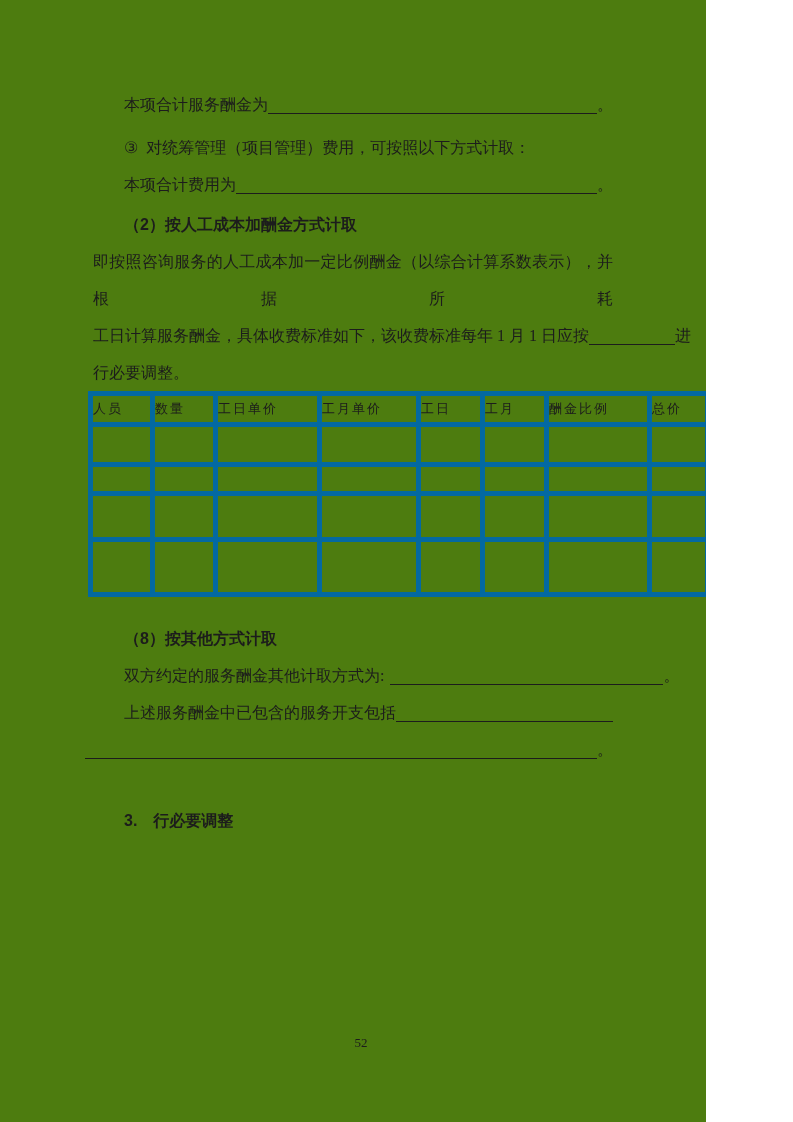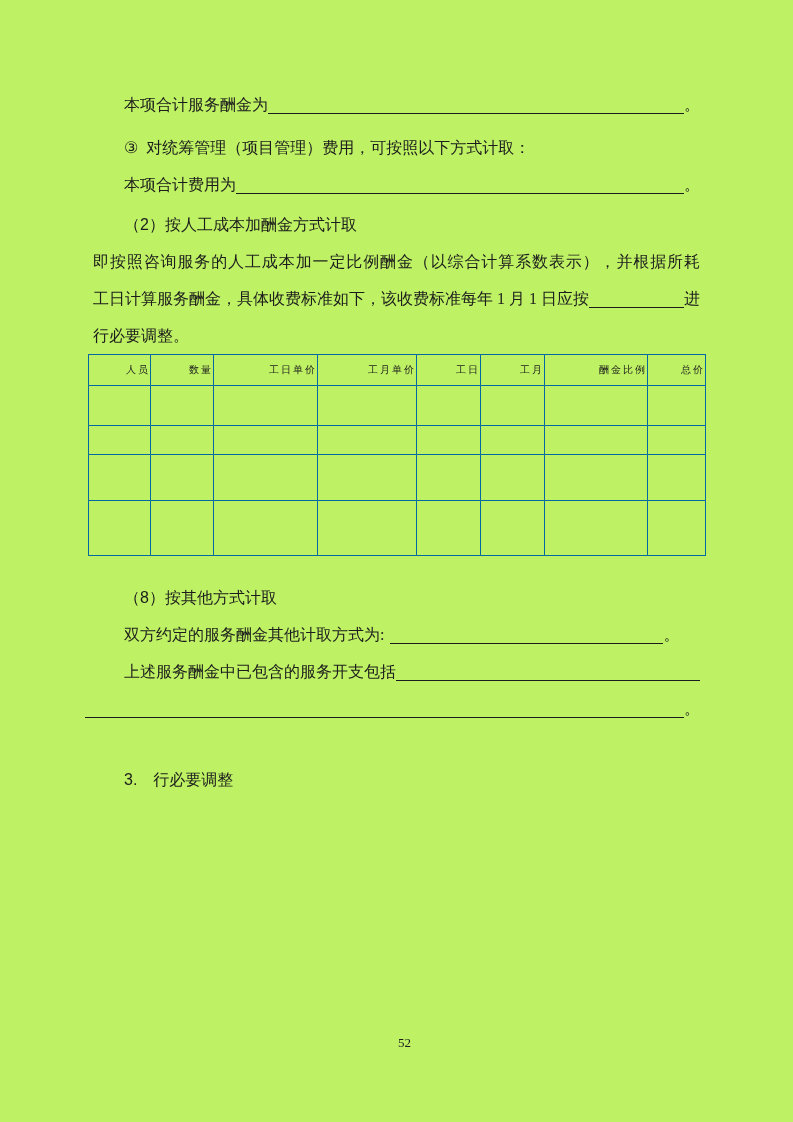--- a/index.html
+++ b/index.html
@@ -1,21 +1,21 @@
 <!DOCTYPE html>
 <html><head>
 <meta charset="utf-8">
 <style>
   html, body { margin: 0; padding: 0; background: #ffffff; }
   .page {
     position: relative;
-    width: 793px;
+    width: 706px;
     height: 1122px;
     box-sizing: border-box;
-    background: #bef264;
+    background: #4d7c0f;
     color: #1c1c1c;
     font-family: "Liberation Serif", "DejaVu Serif", serif;
     font-size: 16px;
     line-height: 37px;
     padding: 86px 93px 0 93px;
     overflow: hidden;
   }
   .line { display: block; }
   .indent { padding-left: 31px; }
   .fill-row { display: flex; align-items: flex-start; }
@@ -25,45 +25,45 @@
     height: 27px;
     border-bottom: 1.4px solid #1c1c1c;
   }
   .grow { flex: 1 1 auto; }
   .w170 { width: 170px; flex: 0 0 auto; }
   .w185 { width: 185px; flex: 0 0 auto; }
   .w273 { width: 273px; flex: 0 0 auto; }
   .blank-mid { min-width: 86px; flex: 1 1 auto; }
   .heading {
     font-family: "Liberation Sans", "DejaVu Sans", sans-serif;
-    font-weight: 400;
+    font-weight: 700;
     padding-left: 31px;
   }
   .heading .hnum { margin-right: 6px; }
   .heading.wide-gap .hnum { margin-right: 16px; }
   .jline { text-align: justify; text-align-last: justify; }
   .mt6  { margin-top: 6px; }
   .mt3  { margin-top: 3px; }
   .mt23 { margin-top: 23px; }
   .mt43 { margin-top: 43px; }
   .mt34 { margin-top: 34px; }
   table.rate {
     border-collapse: collapse;
     table-layout: fixed;
     width: 617px;
     margin: 0 -5px;
     line-height: normal;
   }
   table.rate th, table.rate td {
-    border: 1px solid #0369a1;
+    border: 5px solid #0369a1;
     padding: 0;
-    text-align: right;
+    text-align: left;
     vertical-align: middle;
     font-weight: 400;
-    font-size: 10px;
+    font-size: 13px;
     letter-spacing: 2px;
   }
   tr.h-head { height: 31px; }
   tr.h-r1 { height: 40px; }
   tr.h-r2 { height: 29px; }
   tr.h-r3 { height: 46px; }
   tr.h-r4 { height: 55px; }
   .page-number {
     position: absolute;
     top: 1034px;

